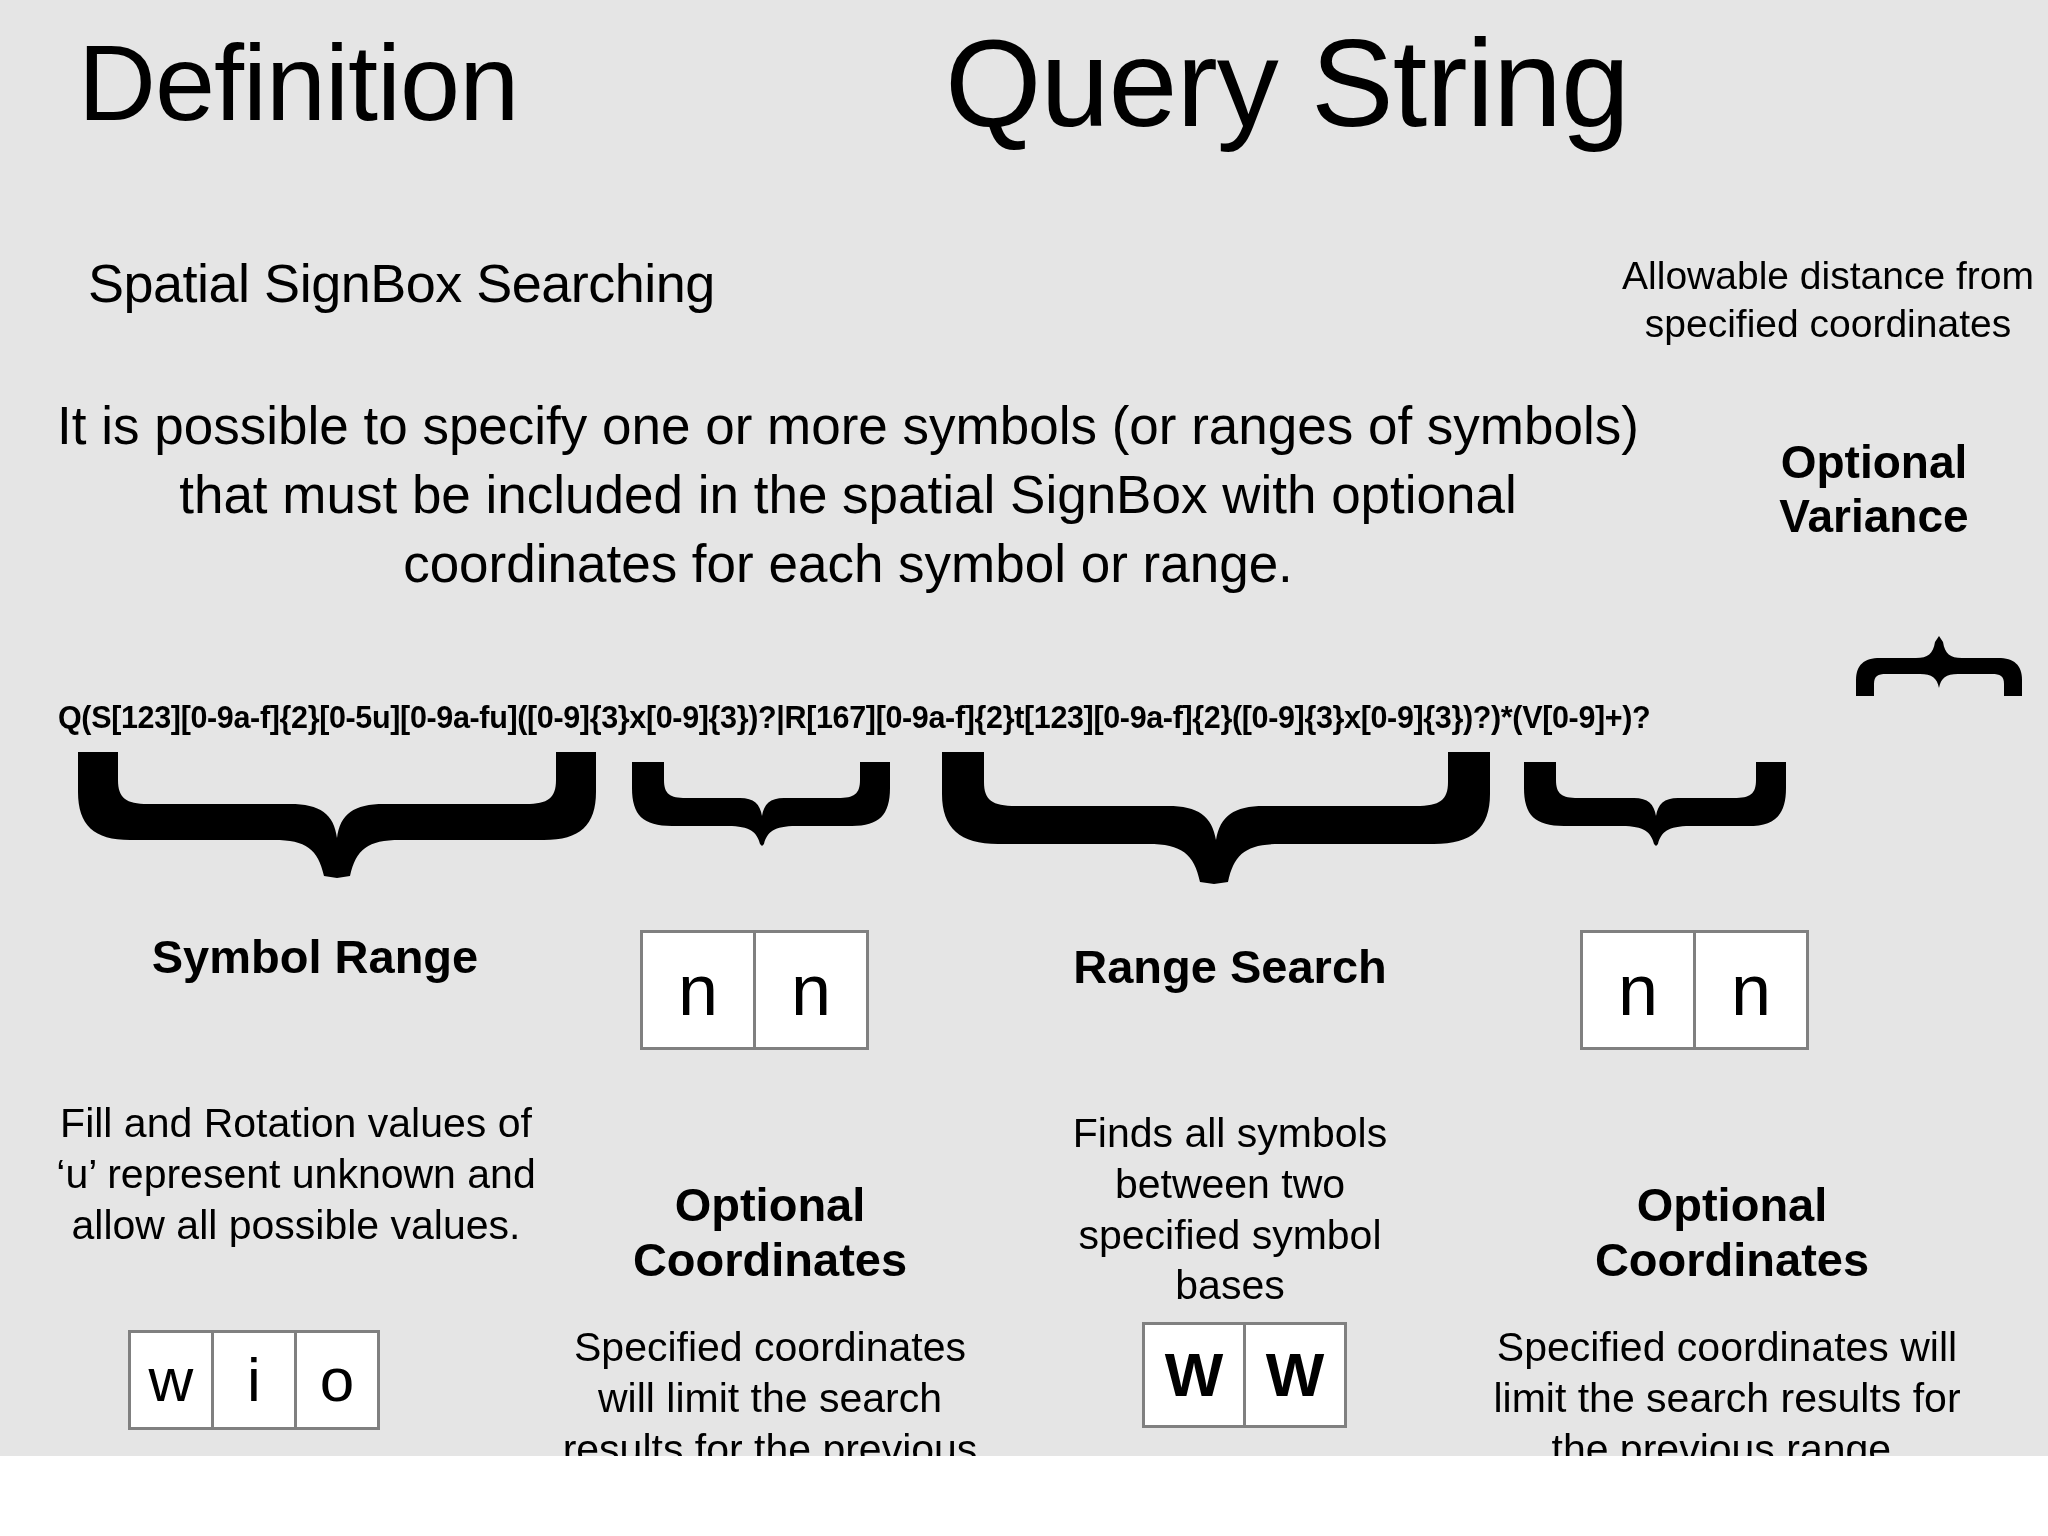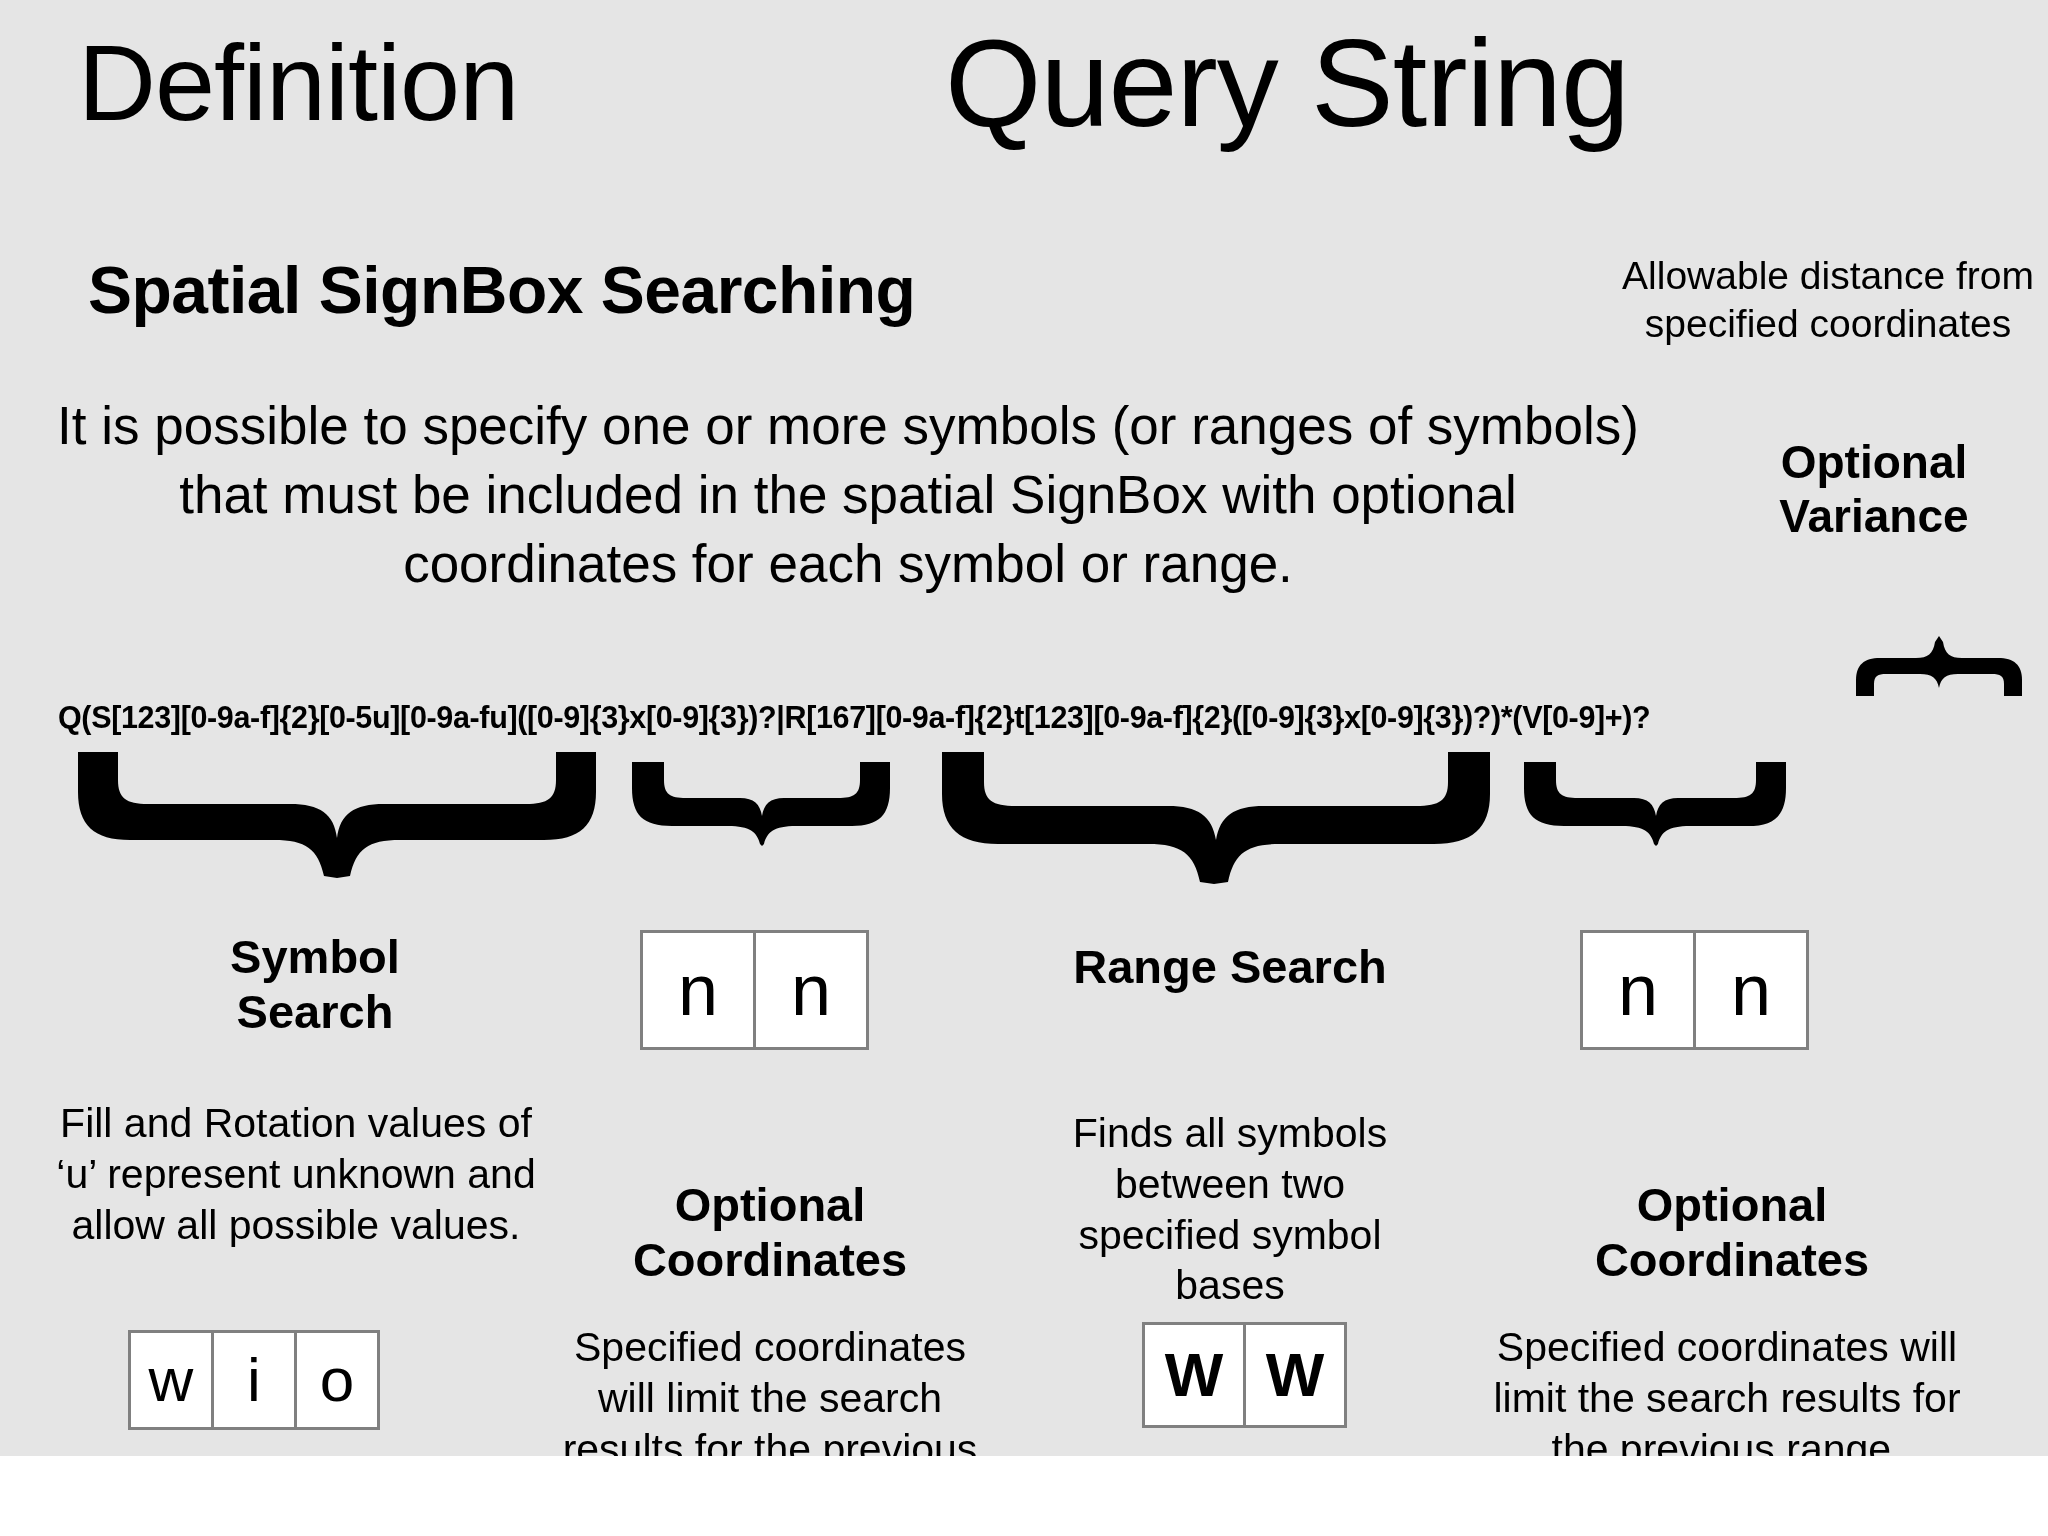--- a/index.html
+++ b/index.html
@@ -36,22 +36,22 @@
     top: 18px;
     font-size: 124px;
     line-height: 1.05;
     font-weight: 400;
     letter-spacing: -1px;
     white-space: nowrap;
   }
   #subtitle-spatial {
     left: 88px;
     top: 252px;
-    font-size: 66px;
-    font-weight: bold;
+    font-size: 54px;
+    font-weight: normal;
     letter-spacing: -0.5px;
     white-space: nowrap;
   }
 
   
   #intro-paragraph {
     left: 38px;
     top: 392px;
     width: 1620px;
     font-size: 53px;
@@ -297,21 +297,21 @@
         L 154 36
         C 140 36 134 42 132 54
         C 130 42 124 36 110 36
         L 54 36
         C 38 36 32 32 32 18
         L 32 0
         Z"></path>
     </svg>
   </div>
 
-  <div class="abs section-heading" id="symbol-search-heading">Symbol Search</div>
+  <div class="abs section-heading" id="symbol-search-heading">Symbol Range</div>
 
   <div class="abs note-text" id="symbol-search-note">Fill and Rotation values of ‘u’ represent unknown and allow all possible values.</div>
 
   <div class="abs cell-row" id="cells-fill-rotation">
     <div class="cell">w</div>
     <div class="cell">i</div>
     <div class="cell">o</div>
   </div>
 
   <div class="abs cell-row" id="cells-coords-1">

